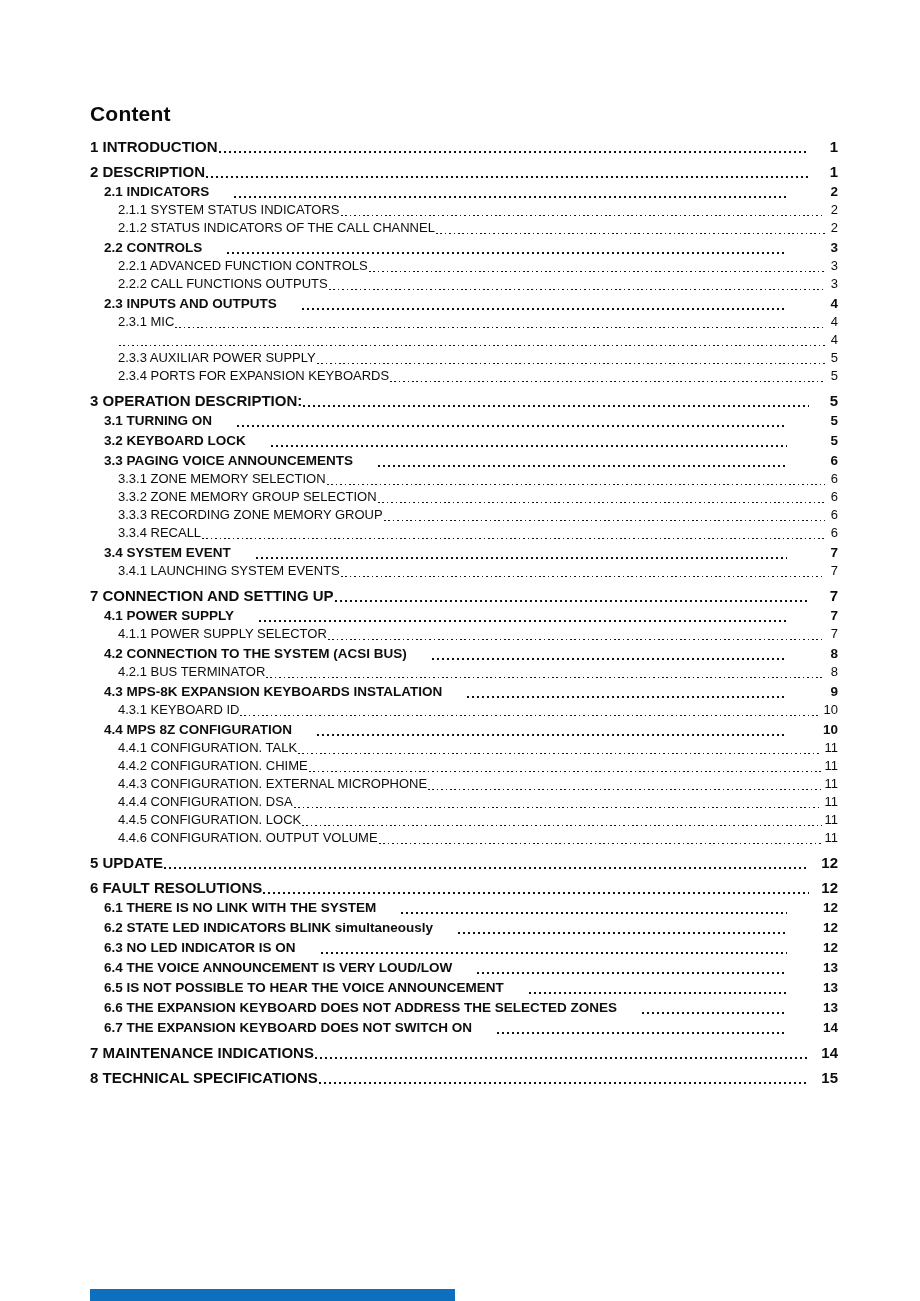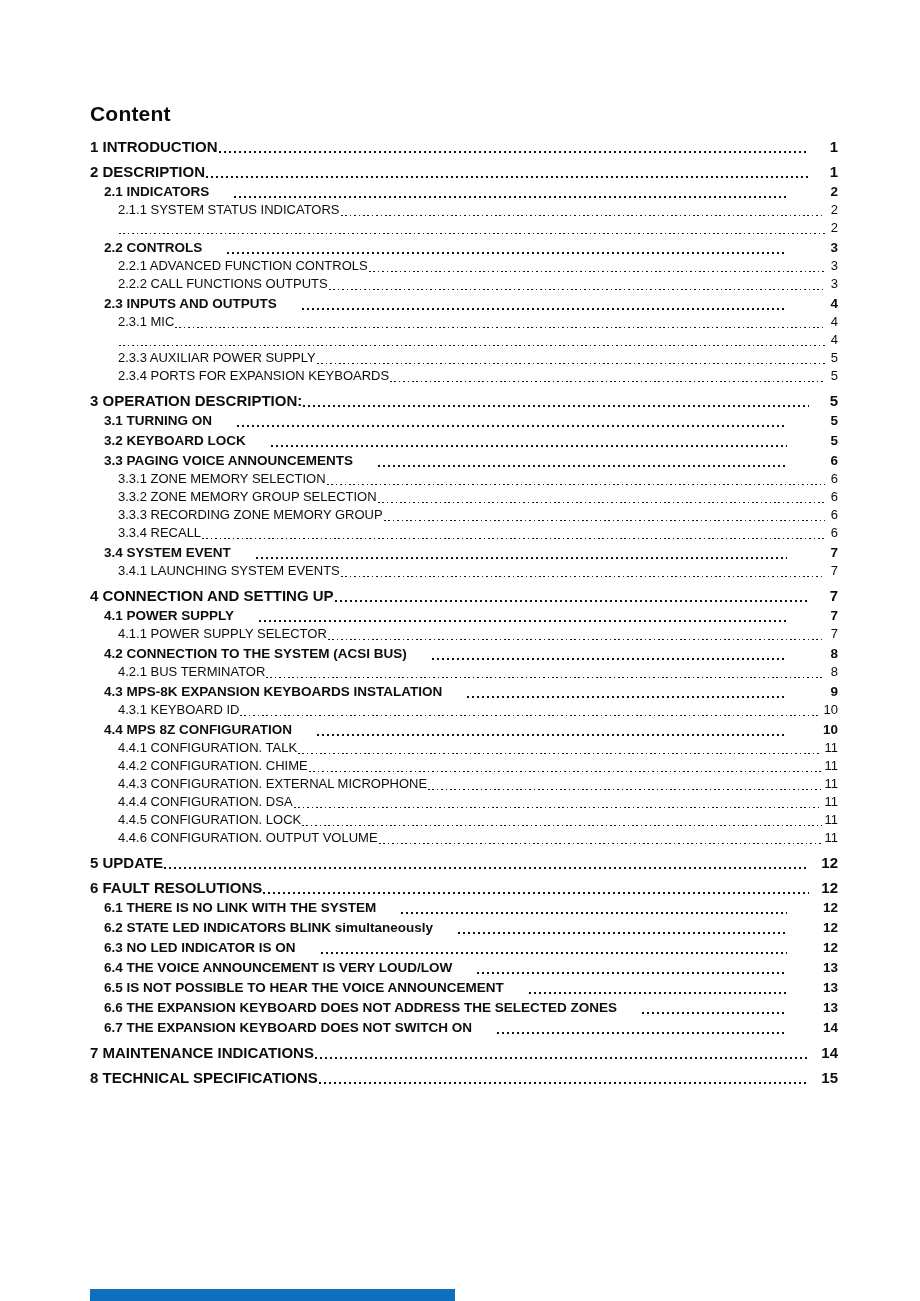--- a/index.html
+++ b/index.html
@@ -91,20 +91,21 @@
         <span class="label">2.1 INDICATORS</span>
         <span class="dots"></span>
         <span class="pg">2</span>
       </div>
       <div class="entry lvl3">
         <span class="label">2.1.1 SYSTEM STATUS INDICATORS</span>
         <span class="dots"></span>
         <span class="pg">2</span>
       </div>
       <div class="entry lvl3">
+        <span class="label">2.1.2 STATUS INDICATORS OF THE CALL CHANNEL</span>
         <span class="dots"></span>
         <span class="pg">2</span>
       </div>
       <div class="entry lvl2">
         <span class="label">2.2 CONTROLS</span>
         <span class="dots"></span>
         <span class="pg">3</span>
       </div>
       <div class="entry lvl3">
         <span class="label">2.2.1 ADVANCED FUNCTION CONTROLS</span>
@@ -184,21 +185,21 @@
         <span class="label">3.4 SYSTEM EVENT</span>
         <span class="dots"></span>
         <span class="pg">7</span>
       </div>
       <div class="entry lvl3">
         <span class="label">3.4.1 LAUNCHING SYSTEM EVENTS</span>
         <span class="dots"></span>
         <span class="pg">7</span>
       </div>
       <div class="entry lvl1">
-        <span class="label">4 CONNECTION AND SETTING UP</span>
+        <span class="label">7 CONNECTION AND SETTING UP</span>
         <span class="dots"></span>
         <span class="pg">7</span>
       </div>
       <div class="entry lvl2">
         <span class="label">4.1 POWER SUPPLY</span>
         <span class="dots"></span>
         <span class="pg">7</span>
       </div>
       <div class="entry lvl3">
         <span class="label">4.1.1 POWER SUPPLY SELECTOR</span>

